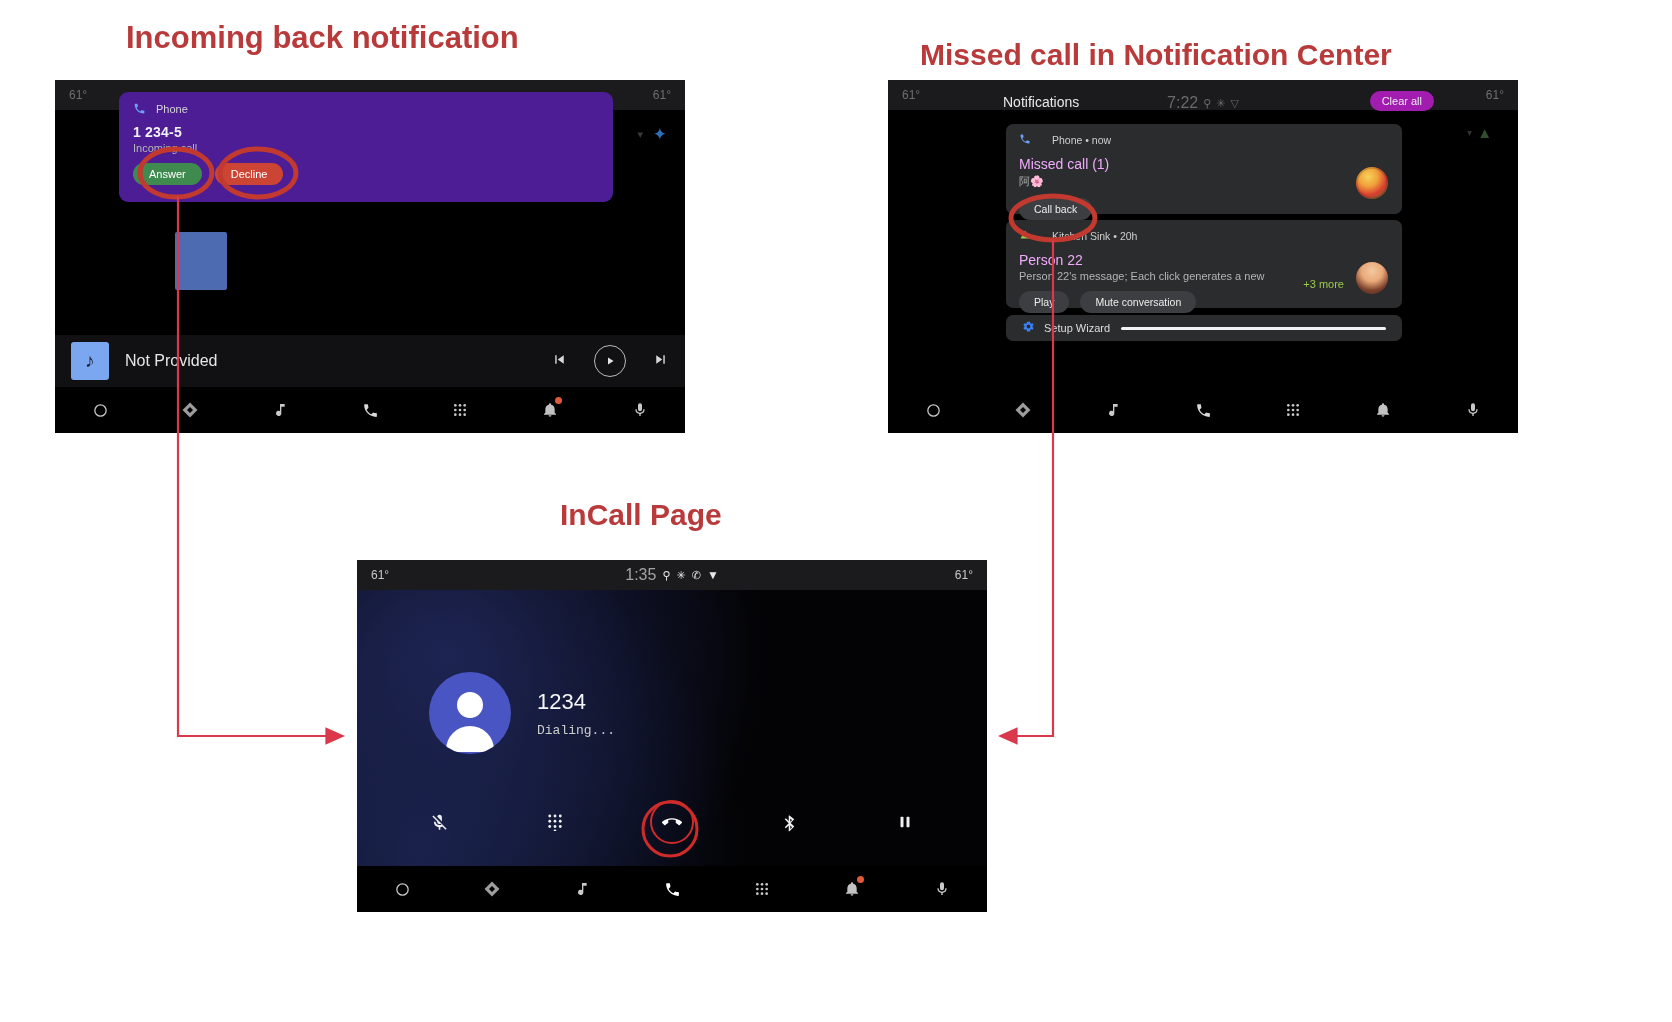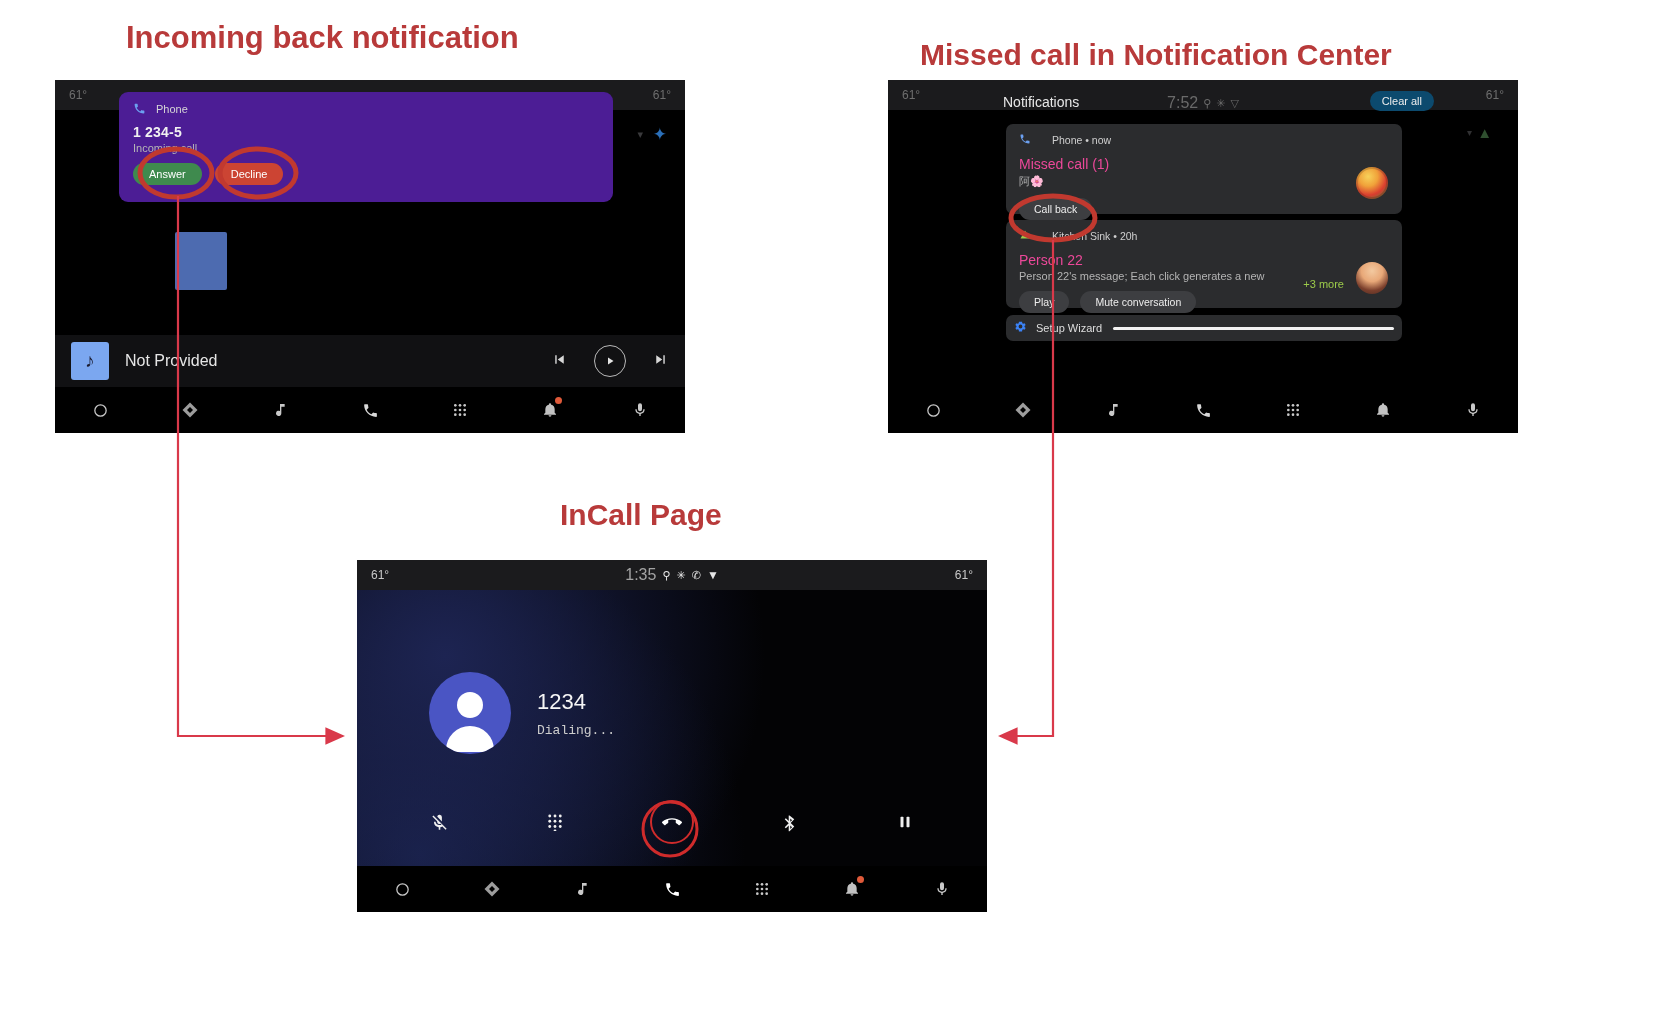--- a/index.html
+++ b/index.html
@@ -78,38 +78,38 @@
   .round-play { width:32px; height:32px; border-radius:50%; border:1.5px solid #b9b9b9;
                 display:flex; align-items:center; justify-content:center; }
 
   
   #screen2 { left:888px; top:80px; width:630px; height:353px; }
   #s2-android { position:absolute; left:118px; top:45px; color:#2e2e30; font-size:17px; }
   .nc-title { position:absolute; left:115px; top:14px; color:#e8e8e8; font-size:14px; }
   .nc-clock { position:absolute; left:0; right:0; top:14px; display:flex;
               justify-content:center; align-items:center; gap:5px;
               color:#6a6a6a; font-size:16px; }
-  .clear-all { position:absolute; right:84px; top:11px; background:#0c4a6e;
+  .clear-all { position:absolute; right:84px; top:11px; background:#a21caf;
                border:none; border-radius:12px; color:#ececec; font-size:11px;
                padding:4px 12px; font-family:"Liberation Sans", sans-serif; cursor:pointer; }
 
   .notif { position:absolute; left:118px; width:396px; background:#2b2c2e;
            border-radius:7px; padding:9px 13px; }
   .n-app { display:flex; align-items:center; gap:21px; font-size:10.5px; color:#cfcfcf; }
-  .n-title { color:#ec4899; font-size:14px; margin-top:9px; }
+  .n-title { color:#f0abfc; font-size:14px; margin-top:9px; }
   .n-sub { color:#b4b4b4; font-size:11px; margin-top:2px; }
   .n-actions { display:flex; gap:11px; margin-top:9px; }
   .n-pill { background:#3d3e41; border:none; border-radius:12px; color:#ededed;
             font-size:10.5px; padding:5px 15px; font-family:"Liberation Sans", sans-serif; cursor:pointer; }
   .n-avatar { position:absolute; right:14px; top:50%; transform:translateY(-2px);
               width:32px; height:32px; border-radius:50%; }
   #notif1 { top:44px; height:90px; }
   #notif2 { top:140px; height:88px; }
   #notif3 { top:235px; height:26px; display:flex; align-items:center; gap:9px;
-            padding:0 8px; }
+            padding:0 16px; }
   #notif3 .sw-label { color:#dedede; font-size:11px; }
   #notif3 .sw-bar { flex:1; height:3px; background:#f2f2f2; border-radius:2px; margin-left:2px; }
 
   .avatar-mango {
     background: radial-gradient(circle at 38% 30%, #f7d25a 0%, #f0a23a 32%, #d93d2f 62%, #2f8f3a 100%);
     box-shadow: inset 0 0 0 2px rgba(0,0,0,.15);
   }
   .avatar-person {
     background: radial-gradient(circle at 50% 28%, #f3c9a0 0%, #e8a878 38%, #7b3f2c 70%, #4a2a22 100%);
   }
@@ -254,21 +254,21 @@
   <div class="screen" id="screen2">
 
     <div class="statusbar">
       <span class="sb-temp-l">61°</span>
       <span class="sb-temp-r">61°</span>
     </div>
 
     <div class="nc-title">Notifications</div>
 
     <div class="nc-clock">
-      <span>7:52</span>
+      <span>7:22</span>
       <span style="font-size:11px;">⚲</span>
       <span style="font-size:11px;">✳</span>
       <span style="font-size:11px;">▽</span>
     </div>
 
     <button class="clear-all">Clear all</button>
 
     <div id="s2-android">Android</div>
     <div style="position:absolute;right:26px;top:44px;color:#2f4f2f;font-size:15px;">▲</div>
     <div style="position:absolute;right:46px;top:47px;color:#303032;font-size:10px;">▾</div>

